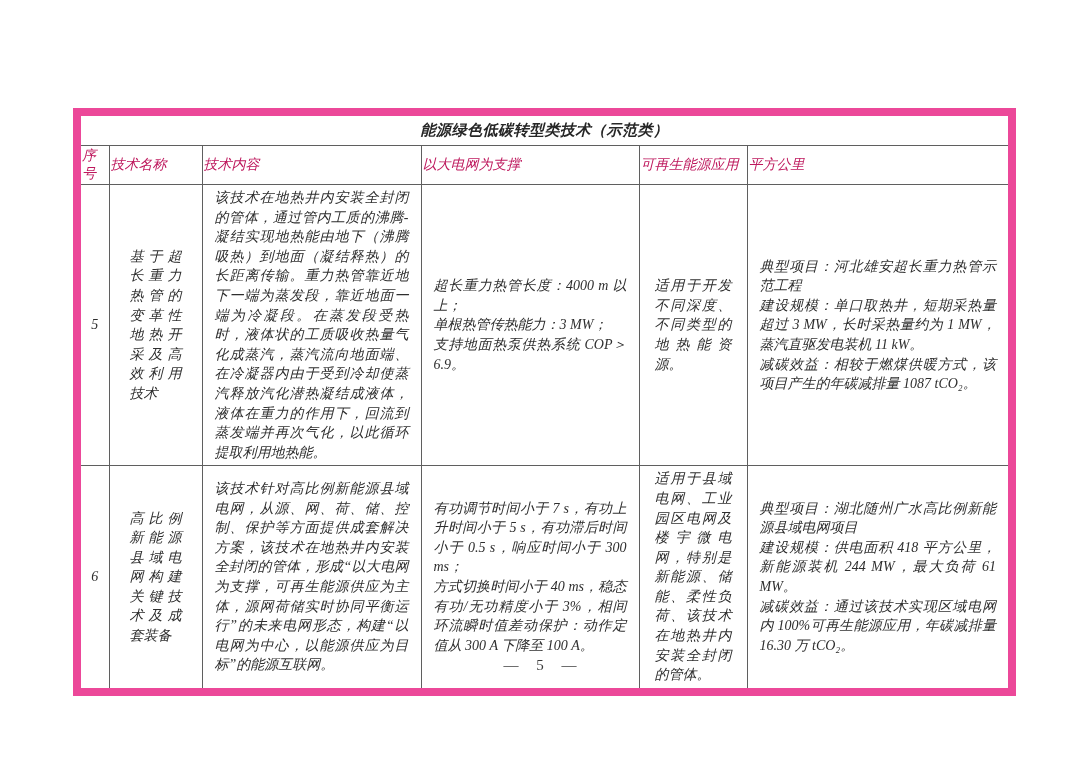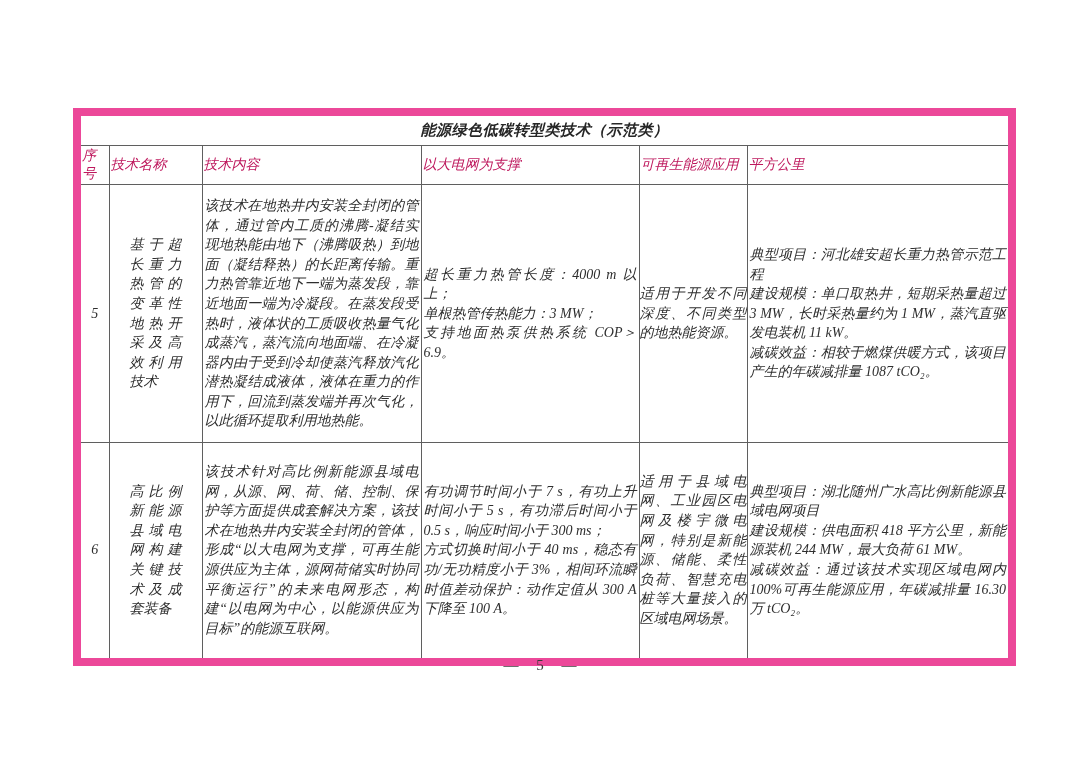--- a/index.html
+++ b/index.html
@@ -47,36 +47,36 @@
     font-weight: 500;
     text-align: left;
     vertical-align: middle;
     color: #be185d;
     margin-left: 43px;
   }
   .doc-table td {
     font-size: 14px;
     line-height: 19.6px;
     vertical-align: middle;
-    padding: 3px 2px;
+    padding: 3px 12px;
     white-space: pre-line;
     text-align: justify;
     color: #2e2e2e;
   }
   .row-5 { height: 258px; }
   .row-6 { height: 219px; }
   td.c-serial {
     text-align: center;
     padding: 0;
   }
   td.c-name {
     padding: 3px 20px;
   }
   td.c-scope {
-    padding: 3px 0;
+    padding: 3px 15px;
   }
   .page-number {
     position: absolute;
     left: 0;
     top: 657px;
     width: 1080px;
     text-align: center;
     font-size: 15px;
     color: #3a3a3a;
     word-spacing: 14px;
@@ -119,21 +119,21 @@
       <td class="c-project">典型项目：河北雄安超长重力热管示范工程
 建设规模：单口取热井，短期采热量超过 3 MW，长时采热量约为 1 MW，蒸汽直驱发电装机 11 kW。
 减碳效益：相较于燃煤供暖方式，该项目产生的年碳减排量 1087 tCO₂。</td>
     </tr>
     <tr class="row-6">
       <td class="c-serial">6</td>
       <td class="c-name">高比例新能源县域电网构建关键技术及成套装备</td>
       <td class="c-content">该技术针对高比例新能源县域电网，从源、网、荷、储、控制、保护等方面提供成套解决方案，该技术在地热井内安装全封闭的管体，形成“以大电网为支撑，可再生能源供应为主体，源网荷储实时协同平衡运行”的未来电网形态，构建“以电网为中心，以能源供应为目标”的能源互联网。</td>
       <td class="c-params">有功调节时间小于 7 s，有功上升时间小于 5 s，有功滞后时间小于 0.5 s，响应时间小于 300 ms；
 方式切换时间小于 40 ms，稳态有功/无功精度小于 3%，相间环流瞬时值差动保护：动作定值从 300 A 下降至 100 A。</td>
-      <td class="c-scope">适用于县域电网、工业园区电网及楼宇微电网，特别是新能源、储能、柔性负荷、智慧充电桩等大量接入的区域电网场景。</td>
+      <td class="c-scope">适用于县域电网、工业园区电网及楼宇微电网，特别是新能源、储能、柔性负荷、该技术在地热井内安装全封闭的管体。</td>
       <td class="c-project">典型项目：湖北随州广水高比例新能源县域电网项目
 建设规模：供电面积 418 平方公里，新能源装机 244 MW，最大负荷 61 MW。
 减碳效益：通过该技术实现区域电网内 100%可再生能源应用，年碳减排量 16.30 万 tCO₂。</td>
     </tr>
   </tbody>
 </table>
 
 <div class="page-number">— 5 —</div>
 
 </body></html>

